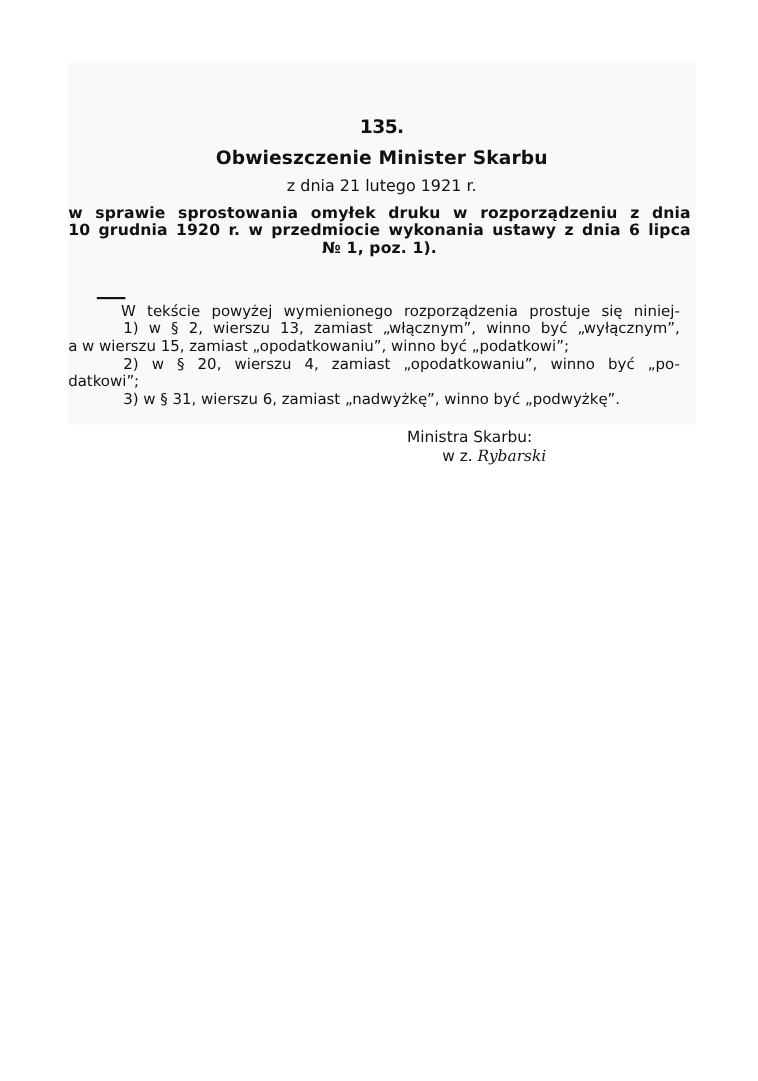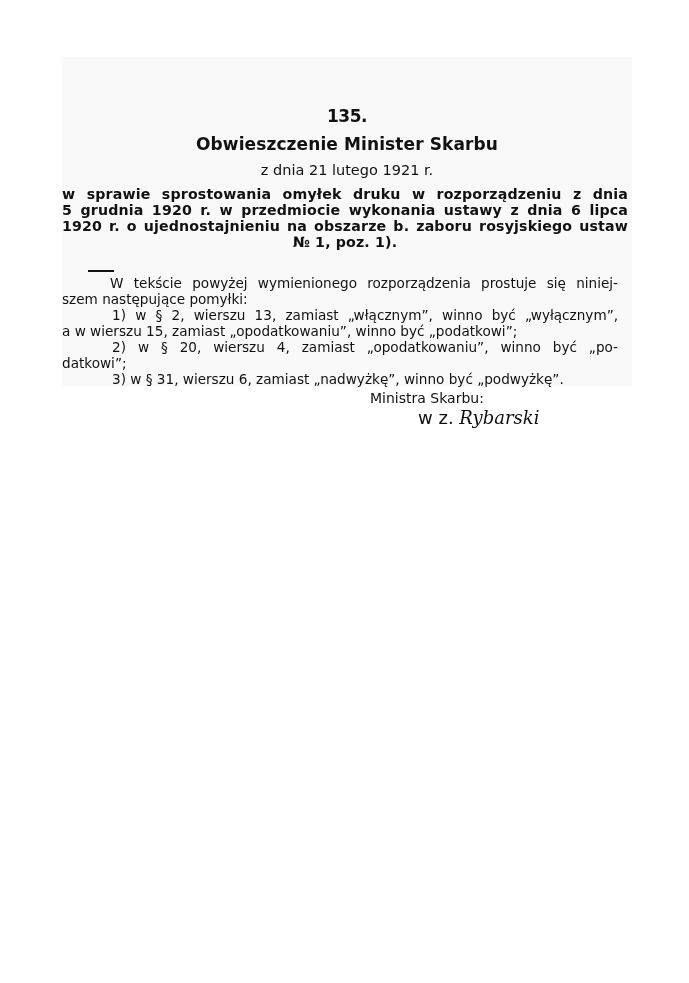--- a/index.html
+++ b/index.html
@@ -79,48 +79,46 @@
       text-align-last: justify;
     }
     .body .line.last { text-align-last: left; }
     .body .indent1 { padding-left: 48px; }
     .body .indent2 { padding-left: 50px; }
     .sig1 {
       left: 308px; top: 289px;
       font-size: 14px;
     }
     .sig2 {
-      left: 356px; top: 306px;
-      font-size: 18px;
+      left: 340px; top: 306px;
+      font-size: 14px;
     }
     .sig2 .name {
       font-family: "DejaVu Serif", serif;
       font-style: italic;
     }
   </style>
 </head>
 <body>
 
 <div class="scan">
   <div class="abs number">135.</div>
   <div class="abs title">Obwieszczenie Minister Skarbu</div>
   <div class="abs date">z dnia 21 lutego 1921 r.</div>
 
   <div class="abs subject">
     <span class="line">w sprawie sprostowania omyłek druku w rozporządzeniu z dnia</span>
-    <span class="line">5 grudnia 1920 r. w przedmiocie wykonania ustawy z dnia 6 lipca</span>
-    <span class="line">1920 r. o ujednostajnieniu na obszarze b. zaboru rosyjskiego ustaw</span>
+    <span class="line">10 grudnia 1920 r. w przedmiocie wykonania ustawy z dnia 6 lipca</span>
     <span class="line center">№ 1, poz. 1).</span>
   </div>
 
   <div class="abs rule"></div>
 
   <div class="abs body">
     <span class="line indent1">W tekście powyżej wymienionego rozporządzenia prostuje się niniej-</span>
-    <span class="line last">szem następujące pomyłki:</span>
     <span class="line indent2">1) w § 2, wierszu 13, zamiast „włącznym”, winno być „wyłącznym”,</span>
     <span class="line last">a w wierszu 15, zamiast „opodatkowaniu”, winno być „podatkowi”;</span>
     <span class="line indent2">2) w § 20, wierszu 4, zamiast „opodatkowaniu”, winno być „po-</span>
     <span class="line last">datkowi”;</span>
     <span class="line indent2 last">3) w § 31, wierszu 6, zamiast „nadwyżkę”, winno być „podwyżkę”.</span>
   </div>
 
   <div class="abs sig1">Ministra Skarbu:</div>
   <div class="abs sig2">
     <span>w z.</span>

